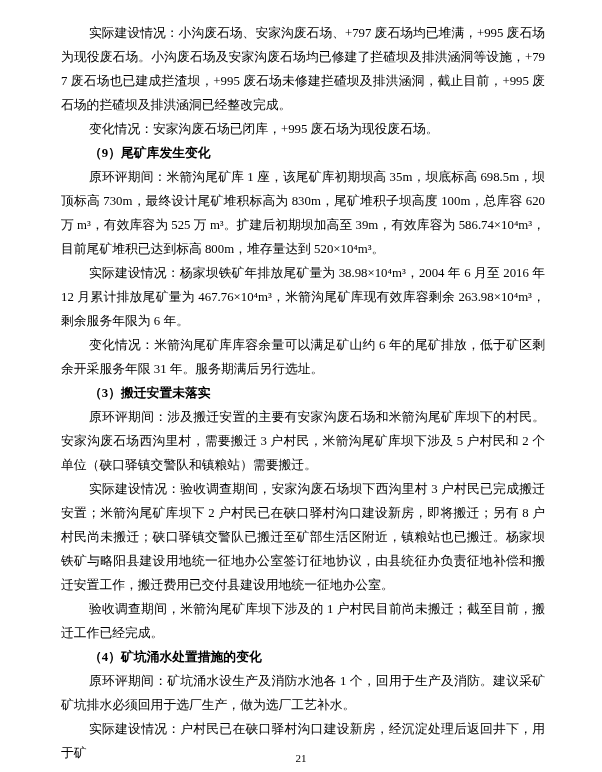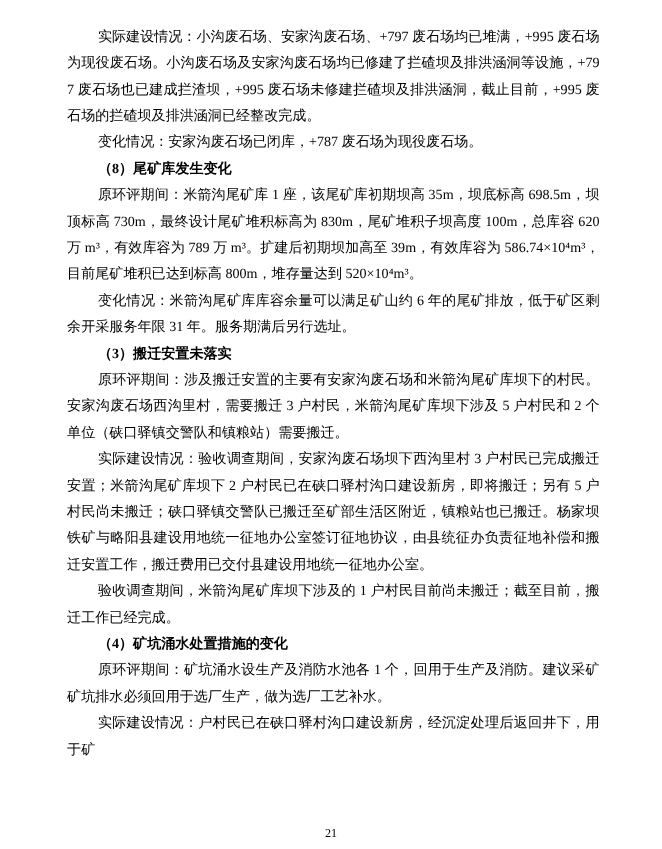--- a/index.html
+++ b/index.html
@@ -46,26 +46,27 @@
     line-height: 14px;
     font-family: "Liberation Serif", "DejaVu Serif", serif;
   }
 </style>
 </head>
 <body>
 
 <div class="page">
   <div class="doc-body">
       <p class="para">实际建设情况：小沟废石场、安家沟废石场、+797 废石场均已堆满，+995 废石场为现役废石场。小沟废石场及安家沟废石场均已修建了拦碴坝及排洪涵洞等设施，+797 废石场也已建成拦渣坝，+995 废石场未修建拦碴坝及排洪涵洞，截止目前，+995 废石场的拦碴坝及排洪涵洞已经整改完成。</p>
-      <p class="para">变化情况：安家沟废石场已闭库，+787 废石场为现役废石场。</p>
-      <p class="para heading">（8）尾矿库发生变化</p>
-      <p class="para">原环评期间：米箭沟尾矿库 1 座，该尾矿库初期坝高 35m，坝底标高 698.5m，坝顶标高 730m，最终设计尾矿堆积标高为 830m，尾矿堆积子坝高度 100m，总库容 620 万 m³，有效库容为 789 万 m³。扩建后初期坝加高至 39m，有效库容为 586.74×10⁴m³，目前尾矿堆积已达到标高 800m，堆存量达到 520×10⁴m³。</p>
+      <p class="para">变化情况：安家沟废石场已闭库，+995 废石场为现役废石场。</p>
+      <p class="para heading">（9）尾矿库发生变化</p>
+      <p class="para">原环评期间：米箭沟尾矿库 1 座，该尾矿库初期坝高 35m，坝底标高 698.5m，坝顶标高 730m，最终设计尾矿堆积标高为 830m，尾矿堆积子坝高度 100m，总库容 620 万 m³，有效库容为 525 万 m³。扩建后初期坝加高至 39m，有效库容为 586.74×10⁴m³，目前尾矿堆积已达到标高 800m，堆存量达到 520×10⁴m³。</p>
+      <p class="para">实际建设情况：杨家坝铁矿年排放尾矿量为 38.98×10⁴m³，2004 年 6 月至 2016 年 12 月累计排放尾矿量为 467.76×10⁴m³，米箭沟尾矿库现有效库容剩余 263.98×10⁴m³，剩余服务年限为 6 年。</p>
       <p class="para">变化情况：米箭沟尾矿库库容余量可以满足矿山约 6 年的尾矿排放，低于矿区剩余开采服务年限 31 年。服务期满后另行选址。</p>
       <p class="para heading">（3）搬迁安置未落实</p>
       <p class="para">原环评期间：涉及搬迁安置的主要有安家沟废石场和米箭沟尾矿库坝下的村民。安家沟废石场西沟里村，需要搬迁 3 户村民，米箭沟尾矿库坝下涉及 5 户村民和 2 个单位（硖口驿镇交警队和镇粮站）需要搬迁。</p>
-      <p class="para">实际建设情况：验收调查期间，安家沟废石场坝下西沟里村 3 户村民已完成搬迁安置；米箭沟尾矿库坝下 2 户村民已在硖口驿村沟口建设新房，即将搬迁；另有 5 户村民尚未搬迁；硖口驿镇交警队已搬迁至矿部生活区附近，镇粮站也已搬迁。杨家坝铁矿与略阳县建设用地统一征地办公室签订征地协议，由县统征办负责征地补偿和搬迁安置工作，搬迁费用已交付县建设用地统一征地办公室。</p>
+      <p class="para">实际建设情况：验收调查期间，安家沟废石场坝下西沟里村 3 户村民已完成搬迁安置；米箭沟尾矿库坝下 2 户村民已在硖口驿村沟口建设新房，即将搬迁；另有 8 户村民尚未搬迁；硖口驿镇交警队已搬迁至矿部生活区附近，镇粮站也已搬迁。杨家坝铁矿与略阳县建设用地统一征地办公室签订征地协议，由县统征办负责征地补偿和搬迁安置工作，搬迁费用已交付县建设用地统一征地办公室。</p>
       <p class="para">验收调查期间，米箭沟尾矿库坝下涉及的 1 户村民目前尚未搬迁；截至目前，搬迁工作已经完成。</p>
       <p class="para heading">（4）矿坑涌水处置措施的变化</p>
       <p class="para">原环评期间：矿坑涌水设生产及消防水池各 1 个，回用于生产及消防。建议采矿矿坑排水必须回用于选厂生产，做为选厂工艺补水。</p>
       <p class="para">实际建设情况：户村民已在硖口驿村沟口建设新房，经沉淀处理后返回井下，用于矿</p>
     </div>
   <div class="page-number">21</div>
 </div>
 
 </body></html>

